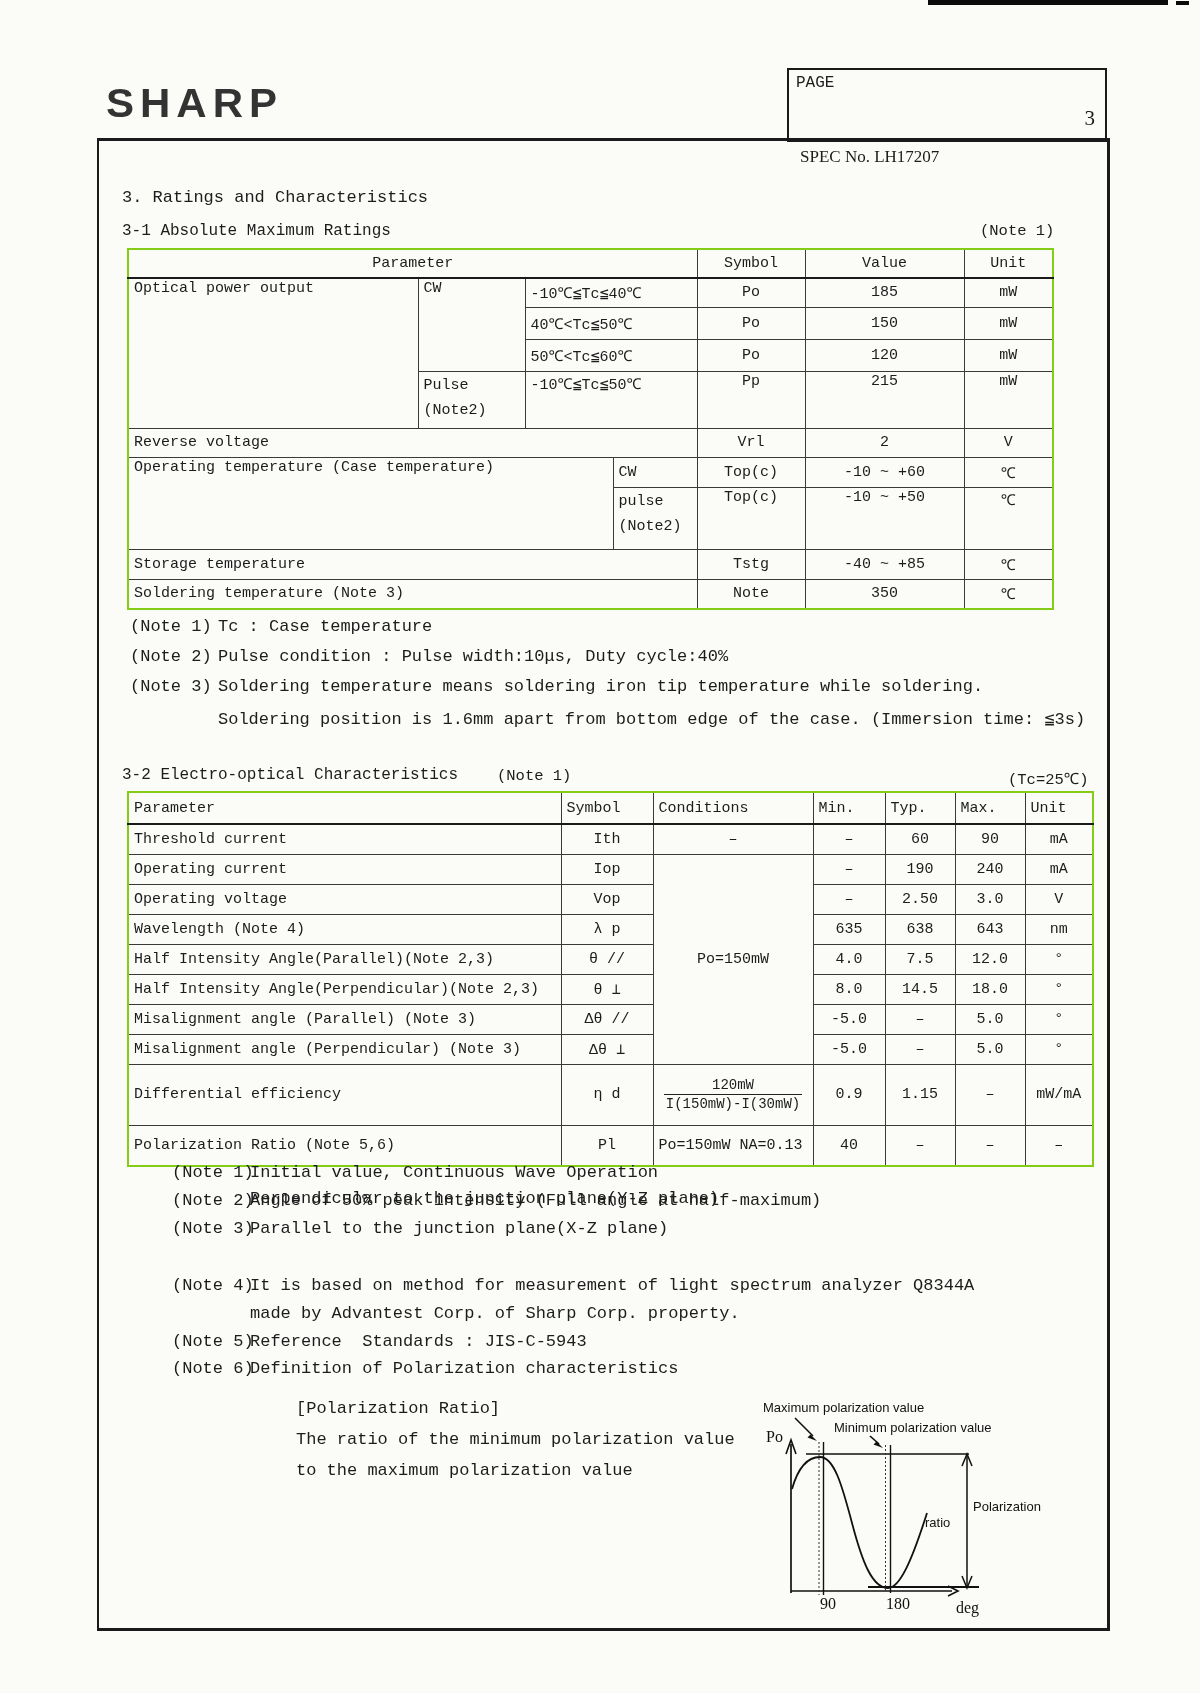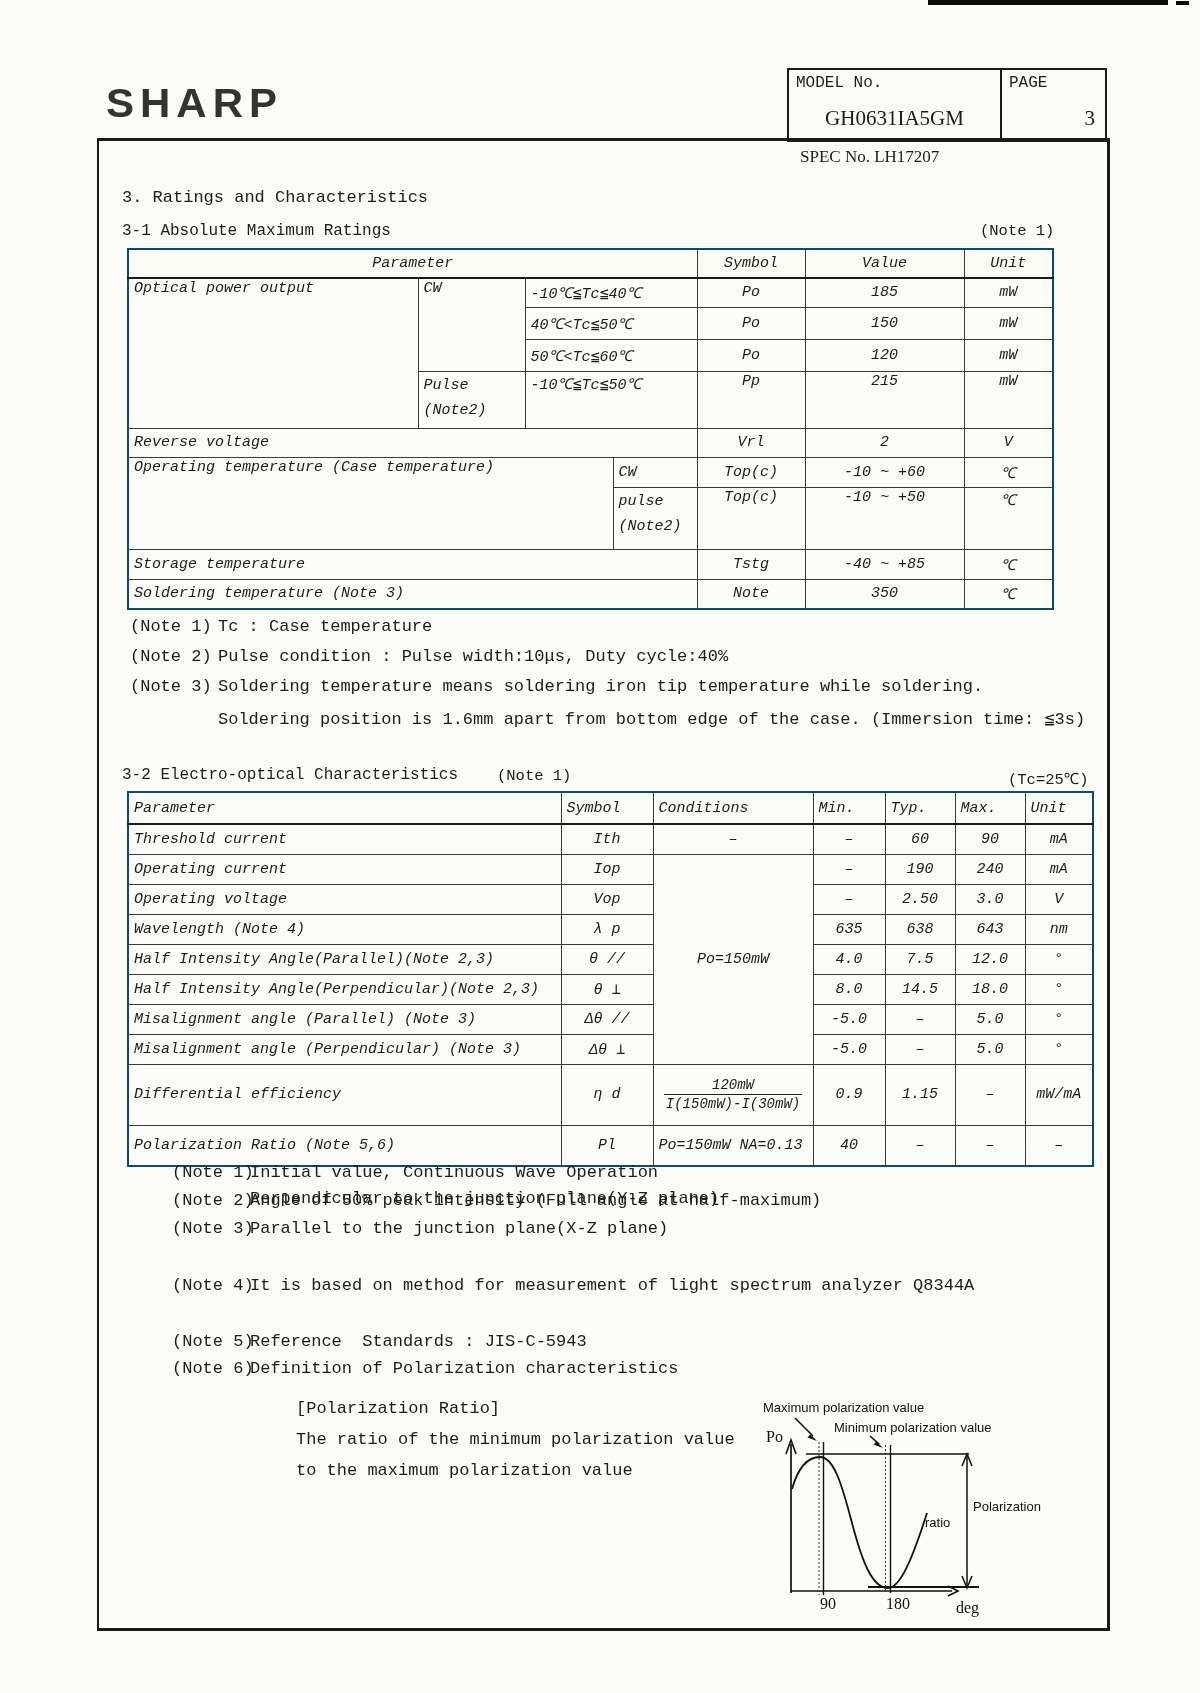--- a/index.html
+++ b/index.html
@@ -24,21 +24,21 @@
   .modelvalue{position:absolute;left:0;right:0;top:36px;text-align:center;font-size:21px;}
   .pagenumber{position:absolute;right:10px;top:36px;font-size:21px;}
 
   .specno{left:800px;top:147px;font-size:17px;}
   .sectitle{left:122px;top:188px;font-size:17px;}
   .subtitle{font-size:16px;}
 
   table.t{border-collapse:collapse;table-layout:fixed;background:transparent;
           font-size:15px;color:#1c1c1c;}
   table.t td{border:1px solid #3a3a3a;padding:1px 5px;overflow:hidden;white-space:nowrap;}
-  table.t{border:2px solid #0c4a6e;font-style:italic;}
+  table.t{border:2px solid #84cc16;}
   tr.th td{border-bottom:2px solid #1a1a1a;}
   td.c{text-align:center;}
   td.l{text-align:left;}
   td.vtop{vertical-align:top;padding-top:4px;}
   .twoline span{display:block;line-height:1.7;}
 
   .frac{display:inline-block;text-align:center;font-size:14px;line-height:1.3;vertical-align:middle;}
   .frac .den{display:block;border-top:1.5px solid #222;padding:0 2px;}
 
   .note{position:absolute;font-size:17px;white-space:pre;}
@@ -54,24 +54,20 @@
 <body>
 
 <div class="page">
 
   <div class="abs artifact" style="left:928px;top:0;width:240px;height:5px;"></div>
   <div class="abs artifact" style="left:1176px;top:1px;width:13px;height:4px;"></div>
 
   <div class="abs brand">SHARP</div>
 
   <div class="abs modelbox">
-    <div class="modelcell">
-      <div class="boxlabel">MODEL No.</div>
-      <div class="modelvalue serif">GH0631IA5GM</div>
-    </div>
     <div class="pagecell">
       <div class="boxlabel">PAGE</div>
       <div class="pagenumber serif">3</div>
     </div>
   </div>
 
   <div class="abs frame"></div>
 
   <div class="abs specno serif">SPEC No. LH17207</div>
 
@@ -283,20 +279,21 @@
       <td class="c">–</td>
     </tr>
   </tbody>
     </table>
 
   <div class="note" style="left:172px;top:1163px;"><span class="nlabel2">(Note 1)</span><span>Initial value, Continuous Wave Operation</span></div>
   <div class="note" style="left:172px;top:1191px;"><span class="nlabel2">(Note 2)</span><span>Angle of 50% peak intensity (Full angle at half-maximum)</span></div>
   <div class="note" style="left:172px;top:1219px;"><span class="nlabel2">(Note 3)</span><span>Parallel to the junction plane(X-Z plane)</span></div>
   <div class="note" style="left:250px;top:1189px;"><span>Perpendicular to the junction plane(Y-Z plane)</span></div>
   <div class="note" style="left:172px;top:1276px;"><span class="nlabel2">(Note 4)</span><span>It is based on method for measurement of light spectrum analyzer Q8344A</span></div>
+  <div class="note" style="left:250px;top:1304px;"><span>made by Advantest Corp. of Sharp Corp. property.</span></div>
   <div class="note" style="left:172px;top:1332px;"><span class="nlabel2">(Note 5)</span><span>Reference  Standards : JIS-C-5943</span></div>
   <div class="note" style="left:172px;top:1359px;"><span class="nlabel2">(Note 6)</span><span>Definition of Polarization characteristics</span></div>
   <div class="note" style="left:296px;top:1399px;"><span>[Polarization Ratio]</span></div>
   <div class="note" style="left:296px;top:1430px;"><span>The ratio of the minimum polarization value</span></div>
   <div class="note" style="left:296px;top:1461px;"><span>to the maximum polarization value</span></div>
 
   <svg class="abs" style="left:740px;top:1390px;" width="340" height="250" viewBox="0 0 340 250">
 
     <line x1="51" y1="203" x2="51" y2="54" stroke="#111" stroke-width="1.7"></line>
     <path d="M46,64 L51,50 L56,64" fill="none" stroke="#111" stroke-width="1.6"></path>

